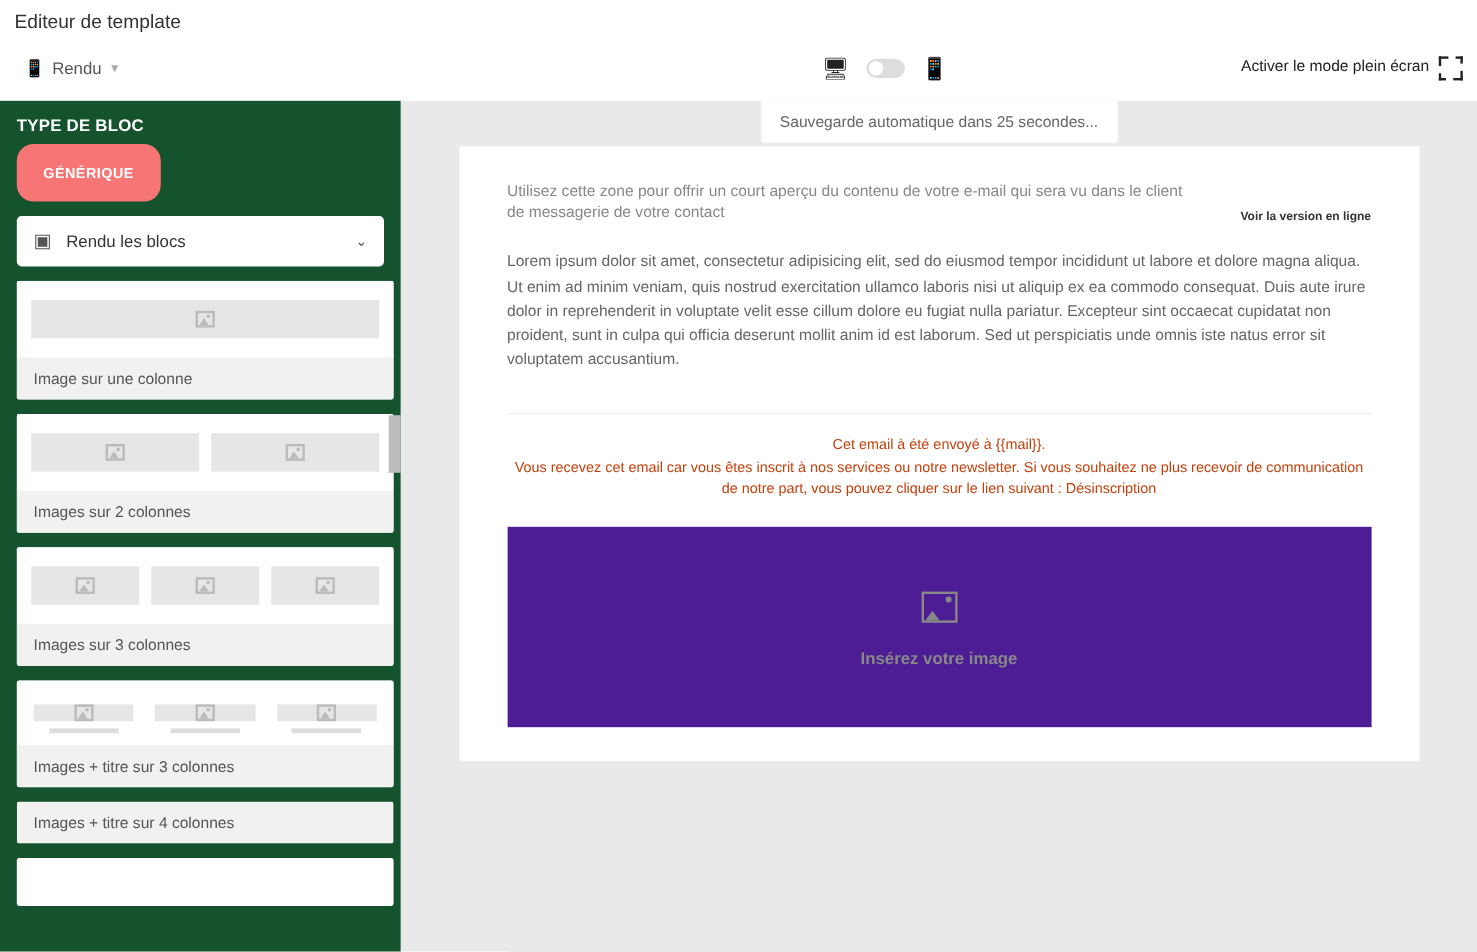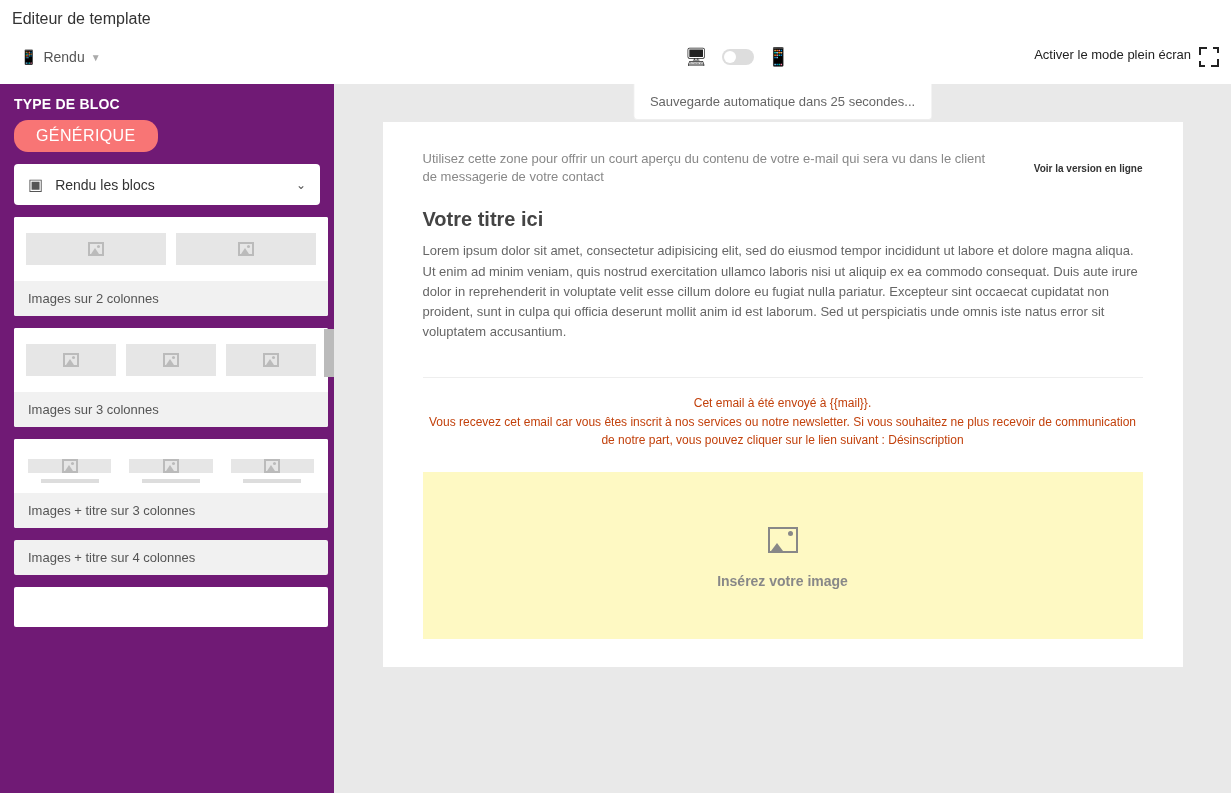--- a/index.html
+++ b/index.html
@@ -13,24 +13,24 @@
 .toggle{width:32px;height:16px;border-radius:10px;background:#ddd;position:relative;cursor:pointer}
 .toggle::after{content:"";position:absolute;width:12px;height:12px;border-radius:50%;background:#fff;top:2px;left:2px}
 .fullscreen-btn{display:flex;align-items:flex-start;gap:8px;color:#222;font-size:13px;cursor:pointer}
 .corners{width:20px;height:20px;position:relative}
 .corners::before,.corners::after{content:"";position:absolute;width:6px;height:6px;border:2px solid #222}
 .corners::before{top:0;left:0;border-right:none;border-bottom:none}
 .corners::after{bottom:0;right:0;border-left:none;border-top:none}
 .corners span:first-child{position:absolute;top:0;right:0;width:6px;height:6px;border:2px solid #222;border-left:none;border-bottom:none}
 .corners span:last-child{position:absolute;bottom:0;left:0;width:6px;height:6px;border:2px solid #222;border-right:none;border-top:none}
 .main-area{display:flex;height:710px}
-.sidebar{width:334px;background:#701a75;color:#fff;display:flex;flex-direction:column;position:relative}
+.sidebar{width:334px;background:#14532d;color:#fff;display:flex;flex-direction:column;position:relative}
 .sidebar-header{padding:12px 14px 8px;font-weight:700;font-size:14px;letter-spacing:0.2px}
 .tab-bar{padding:0 14px 12px}
-.tab-bar .tab{display:inline-block;background:#f87575;color:#fff;font-weight:400;font-size:16px;padding:7px 22px;border-radius:14px;letter-spacing:0.4px}
+.tab-bar .tab{display:inline-block;background:#f87575;color:#fff;font-weight:700;font-size:12px;padding:17px 22px;border-radius:14px;letter-spacing:0.4px}
 .filter-label{padding:4px 14px 8px;font-weight:700;font-size:12px;letter-spacing:0.3px}
 .filter-select{margin:0 14px 12px;background:#fff;color:#333;border-radius:4px;padding:11px 14px;display:flex;align-items:center;justify-content:space-between;cursor:pointer}
 .filter-select .left{display:flex;align-items:center;gap:12px}
 .filter-select .icon{font-size:16px;color:#555}
 .filter-select .chev{font-size:12px;color:#555}
 .blocks-wrap{flex:1;overflow-y:auto;padding:0px 6px 0 14px;position:relative}
 .blocks-wrap::-webkit-scrollbar{width:12px}
 .blocks-wrap::-webkit-scrollbar-track{background:#eee}
 .blocks-wrap::-webkit-scrollbar-thumb{background:#bbb}
 .block-card{background:#fff;color:#333;border-radius:2px;margin-bottom:12px;overflow:hidden;cursor:pointer}
@@ -40,28 +40,28 @@
 .block-preview.col3 .ph-box{flex:1}
 .block-preview.title-col{flex-direction:row;gap:18px;padding:20px 14px 10px}
 .title-col-item{flex:1;display:flex;flex-direction:column;align-items:center;gap:6px}
 .title-col-item .ph-box{height:28px;width:100%}
 .title-col-item .line{height:4px;background:#ddd;width:70%}
 .block-label{background:#f1f1f1;padding:10px 14px;font-size:13px;color:#555}
 .options-footer{position:absolute;bottom:0;left:0;background:#1e1e24;color:#fff;padding:14px 20px;display:flex;align-items:center;gap:12px;font-size:14px;border-top-right-radius:40px;width:265px;cursor:pointer}
 .canvas-area{flex:1;background:#e9e9e9;position:relative;overflow:auto}
 .autosave{position:absolute;top:0;left:50%;transform:translateX(-50%);background:#fff;padding:10px 16px;font-size:13px;color:#666;border:1px solid #eee;border-top:none;border-radius:0 0 4px 4px}
 .email-frame{width:800px;margin:38px auto 40px;background:#fff;padding:28px 40px 28px}
-.preview-text{display:flex;justify-content:space-between;align-items:center;gap:40px;margin-bottom:22px}
+.preview-text{display:flex;justify-content:space-between;align-items:flex-end;gap:40px;margin-bottom:22px}
 .preview-text .left{color:#888;font-size:13px;line-height:1.4;flex:1}
 .online-link{font-weight:700;color:#333;font-size:10px}
 .email-title{font-size:20px;color:#444;margin-bottom:10px}
 .email-body{color:#666;font-size:13px;line-height:1.55;margin-bottom:35px}
 .email-hr{border:none;border-top:1px solid #eee;margin:16px 0}
 .email-footer{text-align:center;color:#c2410c;font-size:12px;line-height:1.55;margin-bottom:22px}
-.image-drop{background:#fef9c3;padding:50px 0;text-align:center;color:#999}
+.image-drop{background:#4c1d95;padding:50px 0;text-align:center;color:#999}
 .image-drop .icon{font-size:34px;display:block;margin-bottom:12px;color:#888}
 .image-drop .label{font-weight:700;color:#888}
 .img-glyph{display:inline-block;width:22px;height:20px;border:2px solid currentColor;position:relative}
 .img-glyph::before{content:"";position:absolute;width:5px;height:5px;border-radius:50%;background:currentColor;top:2px;right:3px}
 .img-glyph::after{content:"";position:absolute;bottom:0;left:1px;width:0;height:0;border-left:6px solid transparent;border-right:6px solid transparent;border-bottom:8px solid currentColor}
 .ph-box .img-glyph{width:16px;height:14px;color:#bbb}
 .ph-box .img-glyph::before{width:3px;height:3px;top:1px;right:2px}
 .ph-box .img-glyph::after{border-left-width:4px;border-right-width:4px;border-bottom-width:6px}
 .image-drop .img-glyph{width:30px;height:26px;color:#888}
 .scroll-marker{position:absolute;right:0;top:112px;width:10px;height:48px;background:#bbb}
@@ -102,20 +102,28 @@
     </div>
     <div class="filter-select">
       <div class="left">
         <span class="icon">▣</span>
         <span>Rendu les blocs</span>
       </div>
       <span class="chev">⌄</span>
     </div>
 
     <div class="blocks-wrap">
+      <div class="block-card">
+        <div class="block-preview">
+            <div class="ph-box wide">
+              <span class="img-glyph"></span>
+            </div>
+          </div>
+        <div class="block-label">Image sur une colonne</div>
+      </div>
       <div class="block-card">
         <div class="block-preview">
             <div class="ph-box">
               <span class="img-glyph"></span>
             </div>
             <div class="ph-box">
               <span class="img-glyph"></span>
             </div>
           </div>
         <div class="block-label">Images sur 2 colonnes</div>
@@ -166,21 +174,20 @@
 
   </div>
 
   <div class="canvas-area">
     <div class="autosave">Sauvegarde automatique dans 25 secondes...</div>
     <div class="email-frame">
       <div class="preview-text">
         <div class="left">Utilisez cette zone pour offrir un court aperçu du contenu de votre e-mail qui sera vu dans le client de messagerie de votre contact</div>
         <a class="online-link">Voir la version en ligne</a>
       </div>
-      <h2 class="email-title">Votre titre ici</h2>
       <p class="email-body">Lorem ipsum dolor sit amet, consectetur adipisicing elit, sed do eiusmod tempor incididunt ut labore et dolore magna aliqua. Ut enim ad minim veniam, quis nostrud exercitation ullamco laboris nisi ut aliquip ex ea commodo consequat. Duis aute irure dolor in reprehenderit in voluptate velit esse cillum dolore eu fugiat nulla pariatur. Excepteur sint occaecat cupidatat non proident, sunt in culpa qui officia deserunt mollit anim id est laborum. Sed ut perspiciatis unde omnis iste natus error sit voluptatem accusantium.</p>
       <hr class="email-hr">
       <div class="email-footer">
         <div>Cet email à été envoyé à {{mail}}.</div>
         <div>Vous recevez cet email car vous êtes inscrit à nos services ou notre newsletter. Si vous souhaitez ne plus recevoir de communication de notre part, vous pouvez cliquer sur le lien suivant : Désinscription</div>
       </div>
       <div class="image-drop">
         <span class="icon"><span class="img-glyph"></span></span>
         <span class="label">Insérez votre image</span>
       </div>

